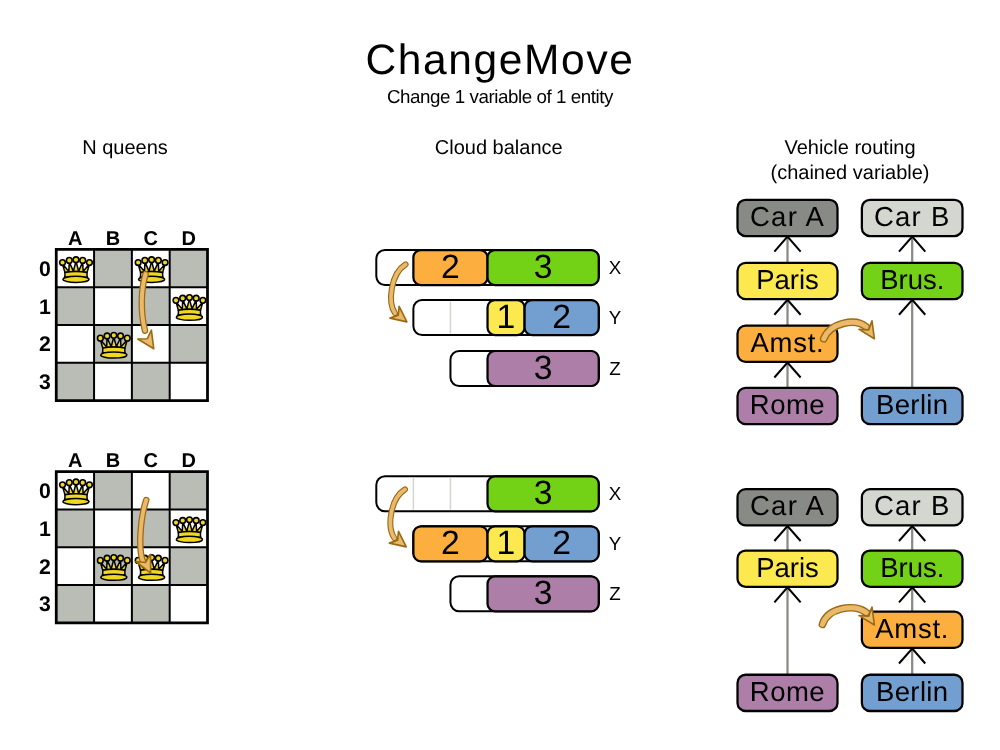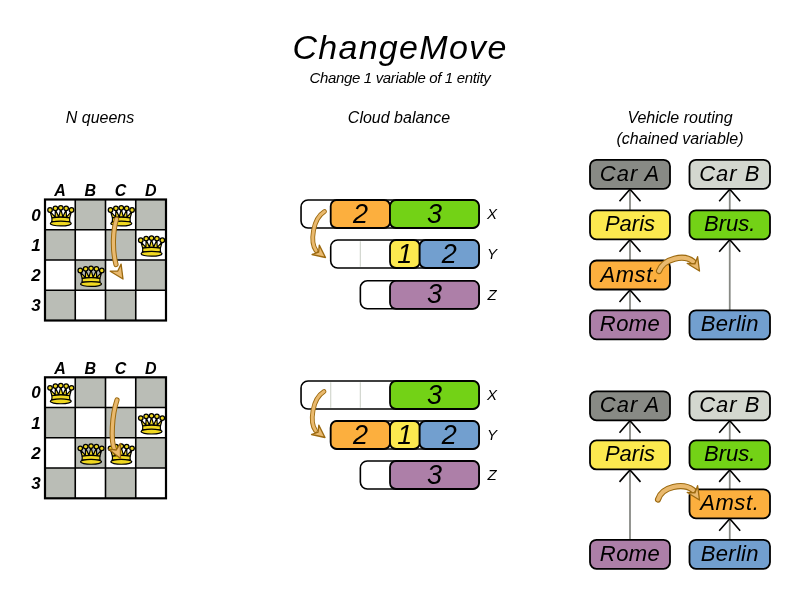--- a/index.html
+++ b/index.html
@@ -1,16 +1,16 @@
 <!DOCTYPE html>
 <html><head>
 <meta charset="utf-8">
 <style>
 html,body { margin:0; padding:0; background:#ffffff; }
-#page { position:relative; width:784px; height:600px; overflow:hidden;font-style:italic; }
+#page { position:relative; width:784px; height:600px; overflow:hidden; }
 </style>
 </head>
 <body>
 <div id="page">
 <svg width="800" height="600" viewBox="0 0 800 600" font-family="Liberation Sans, sans-serif">
 <rect width="800" height="600" fill="#ffffff"></rect>
 <defs>
 <g id="queen">
  <g fill="#f0d820" stroke="#000000" stroke-width="1.9" stroke-linejoin="round">
   <path d="M 8.5,22 C 17,20.5 28,20.5 36.5,22 L 39.5,11.5 L 31.5,20.8 L 31,9 L 25.8,20.3 L 22.5,8 L 19.2,20.3 L 14,9 L 13.5,20.8 L 5.5,11.5 L 8.5,22 z"></path>

